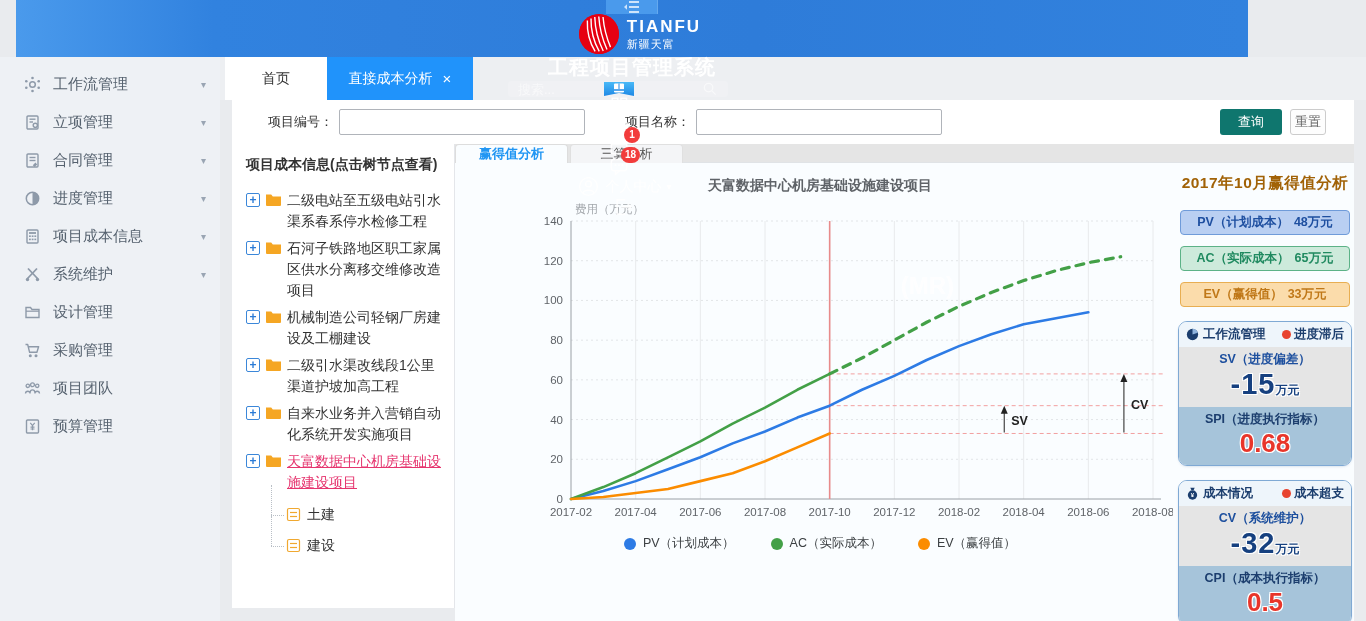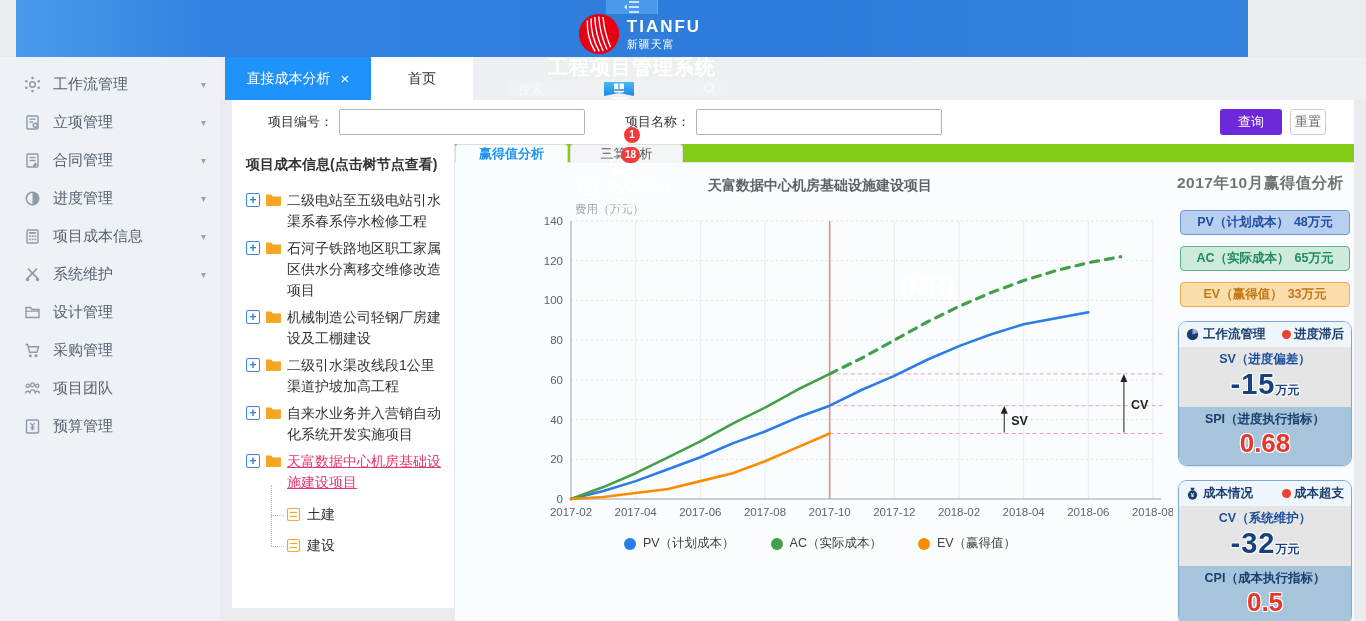--- a/index.html
+++ b/index.html
@@ -49,60 +49,60 @@
   .page-tab .close { margin-left:10px; font-size:15px; line-height:1; }
 
   
   .content { position:absolute; left:232px; top:100px; width:1122px; height:508px; background:#fff; }
   .filter-row { height:44px; display:flex; align-items:center; }
   .filter-row .lbl { font-size:13px; color:#333; }
   .lbl.first { margin-left:36px; }
   .filter-row input { width:246px; height:26px; border:1px solid #b0b4ba; border-radius:2px; margin-left:6px; padding:0 6px; font-size:13px; outline:none; font-family:inherit; }
   .lbl.second { margin-left:40px; }
   .btns { margin-left:auto; margin-right:28px; display:flex; gap:8px; }
-  .btn-query { width:62px; height:26px; background:#6d28d9; color:#fff; border:none; border-radius:3px; font-size:13px; cursor:pointer; font-family:inherit; }
+  .btn-query { width:62px; height:26px; background:#0f766e; color:#fff; border:none; border-radius:3px; font-size:13px; cursor:pointer; font-family:inherit; }
   .btn-reset { width:36px; height:26px; background:#fdfdfd; color:#666; border:1px solid #ccc; border-radius:3px; font-size:13px; cursor:pointer; font-family:inherit; }
 
   .split { display:flex; height:464px; }
   
   .tree-panel { width:223px; border-right:1px solid #e4e6ea; padding:8px 6px 0 14px; overflow:hidden; }
   .tree-header { font-size:14px; font-weight:bold; color:#333; padding:4px 0 10px 0; }
   .tree-item { display:flex; align-items:flex-start; margin:6px 0; cursor:pointer; }
   .expand-box { width:14px; height:14px; border:1px solid #3b87d9; border-radius:2px; background:#fff; color:#2b7bd6;
     font-size:12px; line-height:12px; text-align:center; font-weight:bold; margin-top:3px; flex:none; }
   .tree-item svg { margin:2px 5px 0 5px; flex:none; }
   .tree-label { font-size:14px; line-height:1.5; color:#333; }
   .tree-label.selected { color:#e6356f; text-decoration:underline; }
   .tree-child { position:relative; margin-left:40px; display:flex; align-items:center; padding:5px 0; cursor:pointer; }
   .tree-child::before { content:''; position:absolute; left:-15px; top:-14px; bottom:50%; border-left:1px dotted #b9bfc6; }
   .tree-child::after { content:''; position:absolute; left:-15px; top:50%; width:13px; border-top:1px dotted #b9bfc6; }
   .tree-child svg { margin-right:6px; flex:none; }
 
   
   .analysis-panel { flex:1; display:flex; flex-direction:column; }
-  .analysis-tabs { height:31px; display:flex; border-bottom:1px solid #e0e3e6; background:#84cc16; }
+  .analysis-tabs { height:31px; display:flex; border-bottom:1px solid #e0e3e6; background:#e5e5e5; }
   .a-tab { width:113px; display:flex; align-items:center; justify-content:center; font-size:13px; cursor:pointer;
     border:1px solid #e0e0e0; border-bottom:none; border-radius:4px 4px 0 0; margin-bottom:-1px; }
   .a-tab.active { background:#fafdff; color:#2196f3; font-weight:bold; border-color:#ddd; }
   .a-tab.plain { background:#f4f5f7; color:#555; margin-left:2px; }
   .analysis-body { flex:1; background:#fafdff; display:flex; padding:8px 0 0 12px; }
   .chart-zone { width:706px; }
   .chart-title { width:660px; text-align:center; padding-left:46px; font-size:14px; font-weight:bold; color:#5f6368; margin:6px 0 4px 0; }
   #evm-chart { display:block; }
   #evm-chart .tick { font-size:11.5px; fill:#5f6368; font-family:"Liberation Sans","DejaVu Sans",sans-serif; }
   #evm-chart .axis-label { font-size:11.5px; fill:#a2a6ab; }
   #evm-chart .anno { font-size:12.5px; font-weight:bold; fill:#222; }
   #evm-chart .watermark { font-size:24px; font-weight:bold; fill:#ffffff; opacity:.9; }
   .legend { width:660px; padding-left:46px; display:flex; justify-content:center; gap:36px; margin-top:4px; }
   .legend-item { display:flex; align-items:center; gap:7px; font-size:12.5px; color:#3c4043; cursor:pointer; }
   .legend-item .dot { width:12px; height:12px; border-radius:50%; display:inline-block; }
 
   
   .summary-col { width:176px; margin-left:4px; padding-top:2px; }
-  .summary-title { font-size:15.5px; font-weight:bold; color:#737373; margin-bottom:16px; letter-spacing:.5px; }
+  .summary-title { font-size:15.5px; font-weight:bold; color:#a16207; text-align:center; margin-bottom:16px; letter-spacing:.5px; }
   .pill { height:25px; border-radius:4px; border:1px solid; display:flex; align-items:center; justify-content:center; gap:5px;
     font-size:12.5px; font-weight:bold; margin:0 3px 11px 3px; }
   .card { border:1px solid #7fa9d4; border-radius:9px; overflow:hidden; margin:14px 1px 0 1px; box-shadow:0 1px 2px rgba(60,100,150,.15); }
   .card-head { display:flex; align-items:center; padding:4px 7px; background:#eef5fb; font-size:12.5px; font-weight:bold; color:#1c3e6e; }
   .card-head svg { margin-right:4px; flex:none; }
   .card-head .sp { flex:1; }
   .status-dot { width:9px; height:9px; border-radius:50%; background:#e8432f; margin-right:3px; flex:none; }
   .sec1 { background:#e5e5e5; text-align:center; padding:4px 0 6px 0; }
   .sec-lbl { font-size:12.5px; font-weight:bold; color:#1d4f9e; }
   .val-row { color:#16407f; font-weight:bold;
@@ -328,27 +328,27 @@
   <div class="side-item">
     <svg width="17" height="17" viewBox="0 0 17 17">
       <rect x="2.5" y="2" width="12" height="13" rx="1" fill="none" stroke="currentColor" stroke-width="1.4"></rect>
       <path d="M6.3 4.8 l2.2 2.8 2.2 -2.8 M8.5 7.6 v4.6 M6.5 9.2 h4 M6.5 11 h4" fill="none" stroke="currentColor" stroke-width="1.2"></path>
     </svg>
     <span>预算管理</span>
   </div>
 </div>
 
 <div class="tabbar">
+  <div class="page-tab home">
+      <span>首页</span>
+    </div>
   <div class="page-tab active">
     <span>直接成本分析</span>
     <span class="close">×</span>
   </div>
-  <div class="page-tab home">
-      <span>首页</span>
-    </div>
 </div>
 
 <div class="content">
   <div class="filter-row">
     <span class="lbl first">项目编号：</span>
     <input value="" style="">
     <span class="lbl second">项目名称：</span>
     <input value="" style="">
     <div class="btns">
       <button class="btn-query">查询</button>

